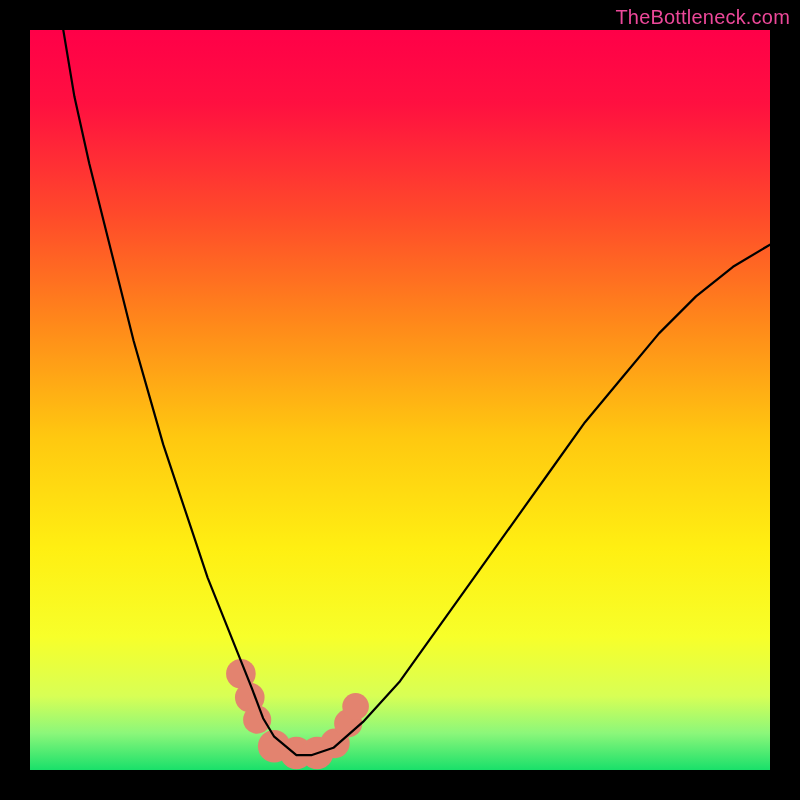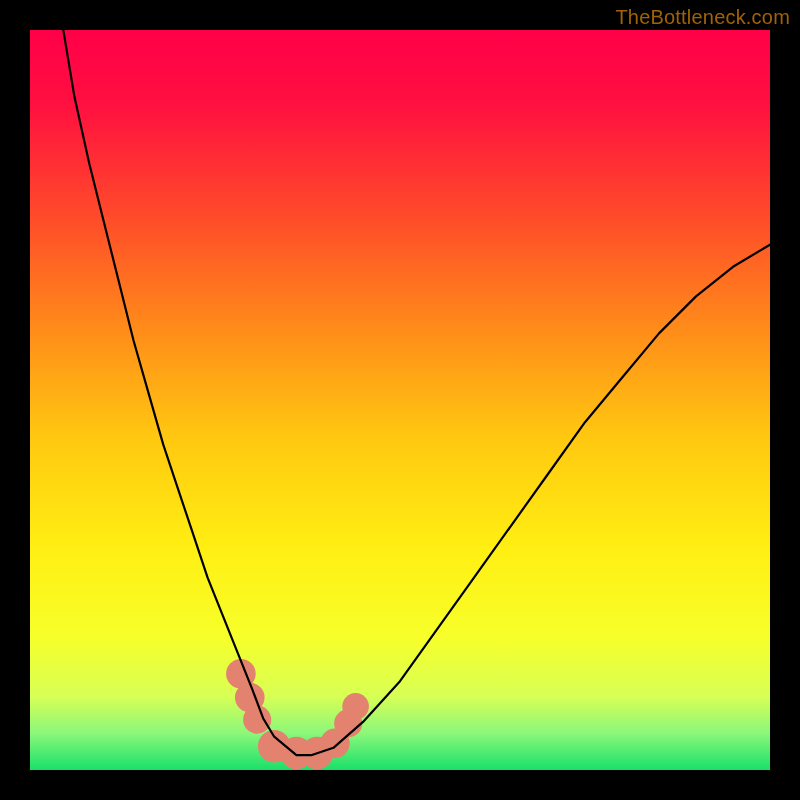--- a/index.html
+++ b/index.html
@@ -13,21 +13,21 @@
   }
   .stage {
     position: relative;
     width: 800px;
     height: 800px;
   }
   .watermark {
     position: absolute;
     top: 6px;
     right: 10px;
-    color: #a16207;
+    color: #ec4899;
     font-size: 20px;
     font-weight: 400;
     letter-spacing: 0.2px;
     z-index: 50;
   }
   .chart-area {
     position: absolute;
     left: 30px;
     top: 30px;
     width: 740px;

